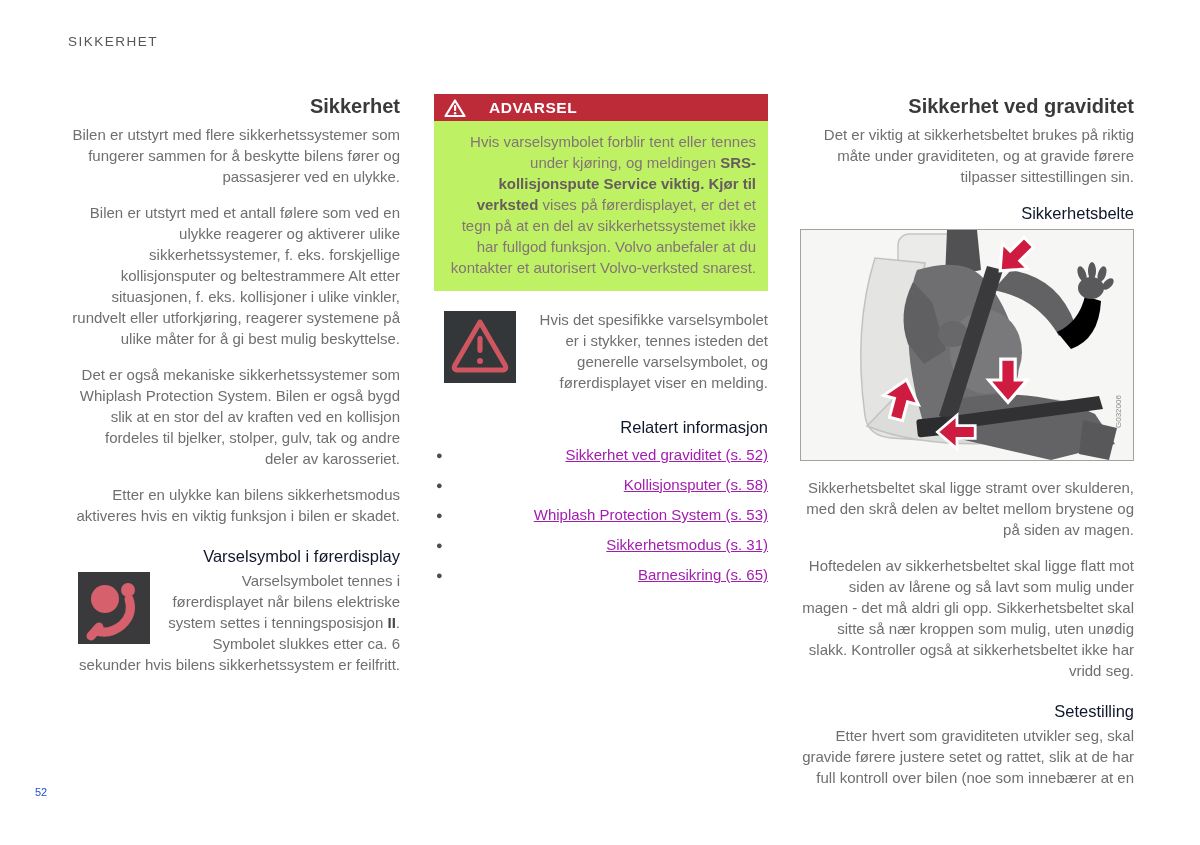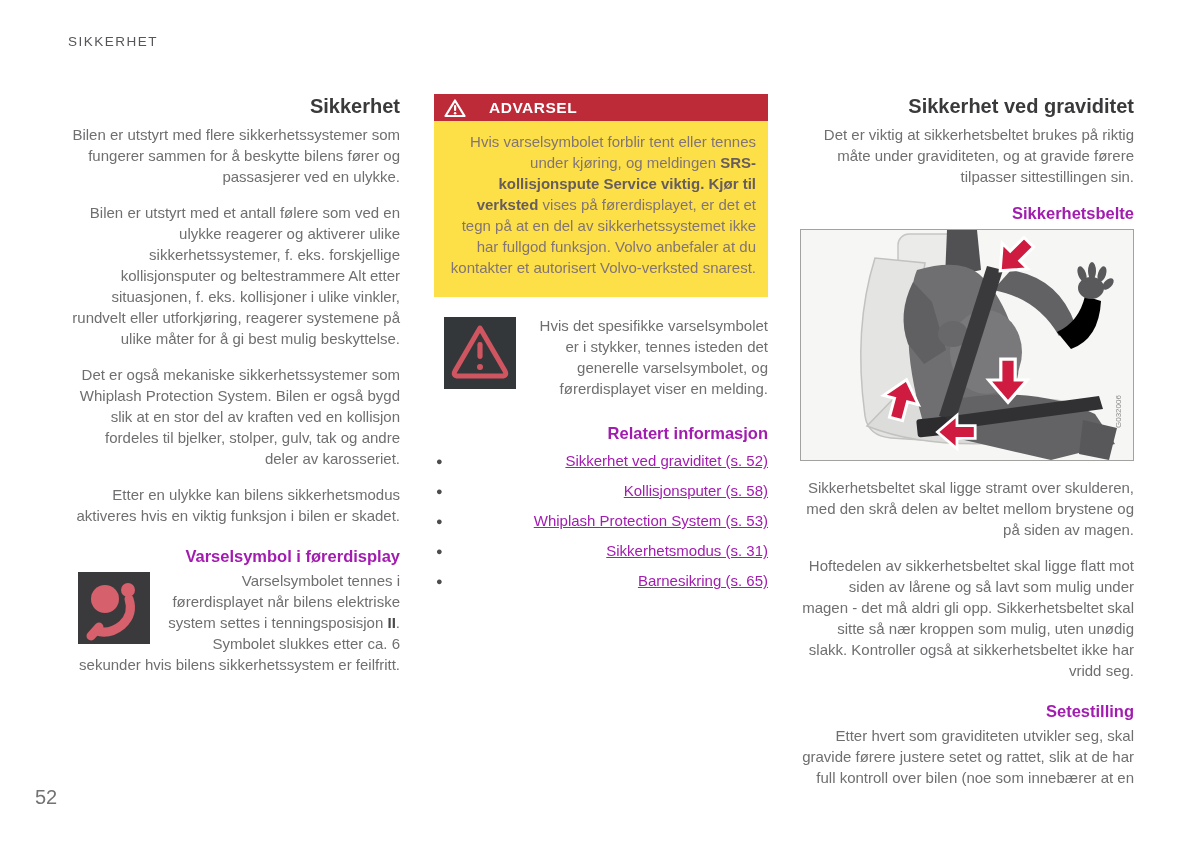--- a/index.html
+++ b/index.html
@@ -19,41 +19,41 @@
   .col{position:absolute;top:94px;}
   .col1{left:68px;width:332px;}
   .col2{left:434px;width:334px;}
   .col3{left:800px;width:334px;}
   h1{
     font-size:20px;line-height:24px;margin:0 0 6px 0;
     color:#3a3a3c;font-weight:bold;
   }
   h2{
     font-size:16.5px;line-height:20px;margin:20px 0 4px 0;
-    color:#a21caf;font-weight:bold;
+    color:#0f172a;font-weight:normal;
   }
   p{
     font-size:15px;line-height:21px;margin:0 0 15px 0;color:#6f6f71;
   }
   p b{color:#4a4a4c;}
   .icon-block{overflow:visible;margin-bottom:15px;padding-left:10px;}
   .icon-block .sq-icon{
     float:left;width:72px;height:72px;margin:2px 10px 4px 0;
   }
   .warn-box{margin-bottom:18px;}
   .warn-box-header{
     display:flex;align-items:center;gap:23px;
     background:#bd2b38;height:27px;padding:0 10px;
   }
   .warn-box-header .tri{flex:0 0 auto;display:block;}
   .warn-box-title{
     color:#ffffff;font-weight:bold;font-size:15.5px;letter-spacing:0.5px;
   }
   .warn-box-body{
-    background:#fde047;padding:10px 12px 19px 12px;
+    background:#bef264;padding:10px 12px 13px 12px;
   }
   .warn-box-body p{
     margin:0;color:#837476;font-size:15px;line-height:21px;
   }
   .warn-box-body b{color:#675c5e;}
   ul.related{
     list-style:none;margin:8px 0 0 0;padding:0;
   }
   ul.related li{
     position:relative;padding-left:28px;margin-bottom:10px;
@@ -63,21 +63,21 @@
     content:"●";position:absolute;left:2px;top:0;
     font-size:11px;color:#4c4c4e;line-height:20px;
   }
   figure.illustration{
     margin:6px 0 16px 0;width:332px;height:230px;
     border:1px solid #a2a2a0;background:#f6f6f4;
     box-sizing:content-box;
   }
   .page-number{
     position:absolute;left:35px;top:786px;
-    font-size:20px;color:#737373;
+    font-size:11px;color:#1d4ed8;
   }
 </style>
 </head>
 <body>
 
 <div class="page">
 
   <div class="running-header">SIKKERHET</div>
 
   <div class="col col1">

